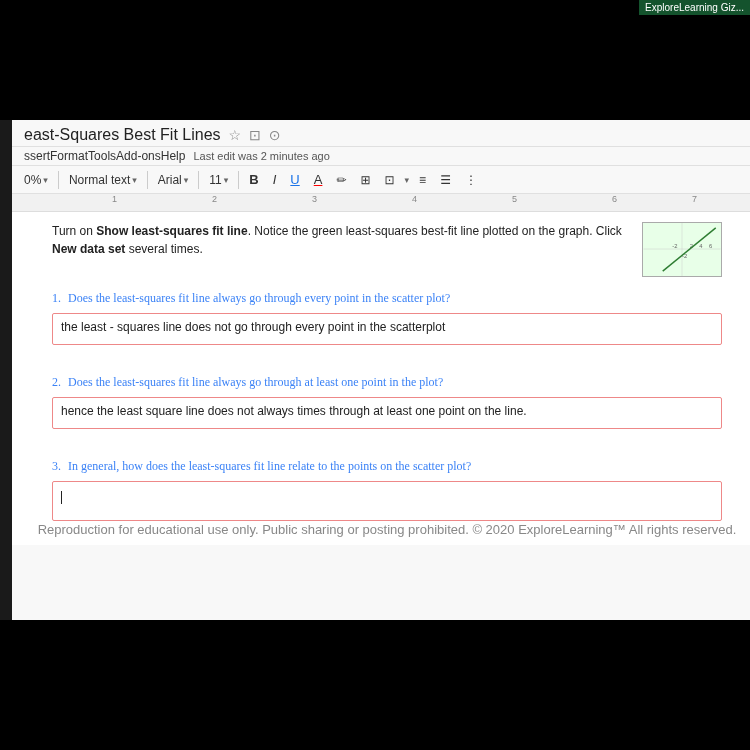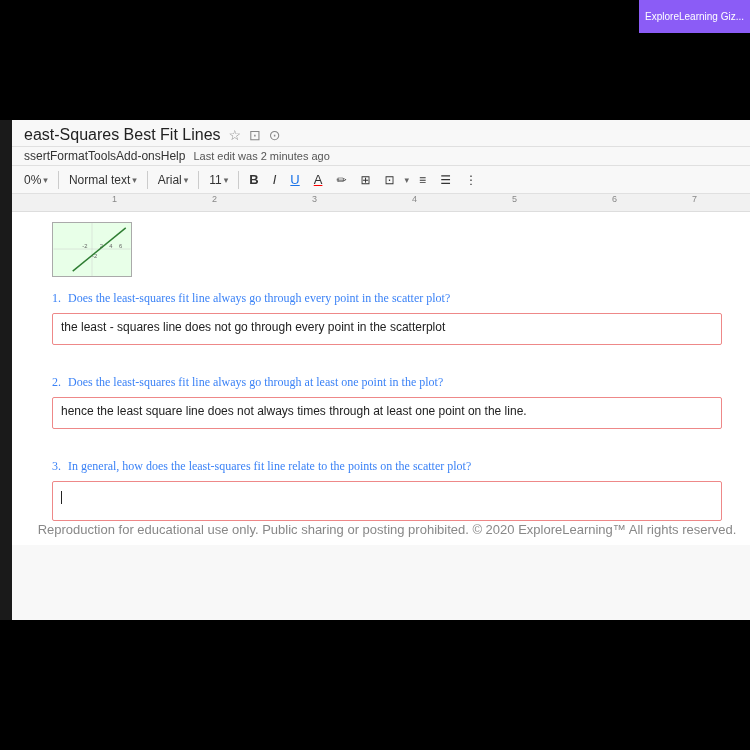--- a/index.html
+++ b/index.html
@@ -209,24 +209,24 @@
       text-align: center;
       font-size: 13px;
       color: #888;
       padding: 0 20px;
     }
 
     .explore-badge {
       position: absolute;
       top: 0;
       right: 0;
-      background: #8b5cf6;
+      background: #14532d;
       color: #fff;
       font-size: 10px;
-      padding: 11px 6px;
+      padding: 2px 6px;
       z-index: 10;
     }
 
     
     .cursor-line {
       display: inline-block;
       width: 1px;
       height: 13px;
       background: #222;
       vertical-align: middle;
@@ -303,20 +303,23 @@
         <span class="ruler-mark" style="left:360px;">4</span>
         <span class="ruler-mark" style="left:460px;">5</span>
         <span class="ruler-mark" style="left:560px;">6</span>
         <span class="ruler-mark" style="left:640px;">7</span>
       </div>
     </div>
 
     <div class="content">
 
       <div class="intro-row">
+        <div class="intro-text">
+          Turn on <strong>Show least-squares fit line</strong>. Notice the green least-squares best-fit line plotted on the graph. Click <strong>New data set</strong> several times.
+        </div>
 
         <div class="graph-thumb">
           <svg class="graph-line" viewBox="0 0 80 55">
 
             <line x1="40" y1="0" x2="40" y2="55" stroke="#ccc" stroke-width="0.5"></line>
             <line x1="0" y1="27" x2="80" y2="27" stroke="#ccc" stroke-width="0.5"></line>
 
             <text x="30" y="26" font-size="6" fill="#666">-2</text>
             <text x="48" y="26" font-size="6" fill="#666">2</text>
             <text x="58" y="26" font-size="6" fill="#666">4</text>

